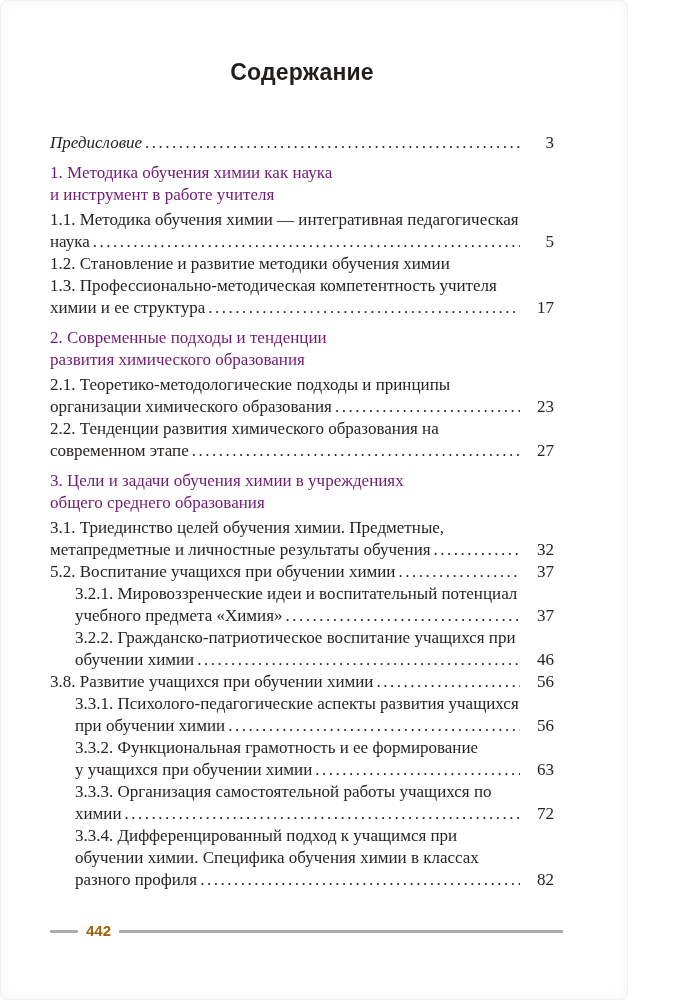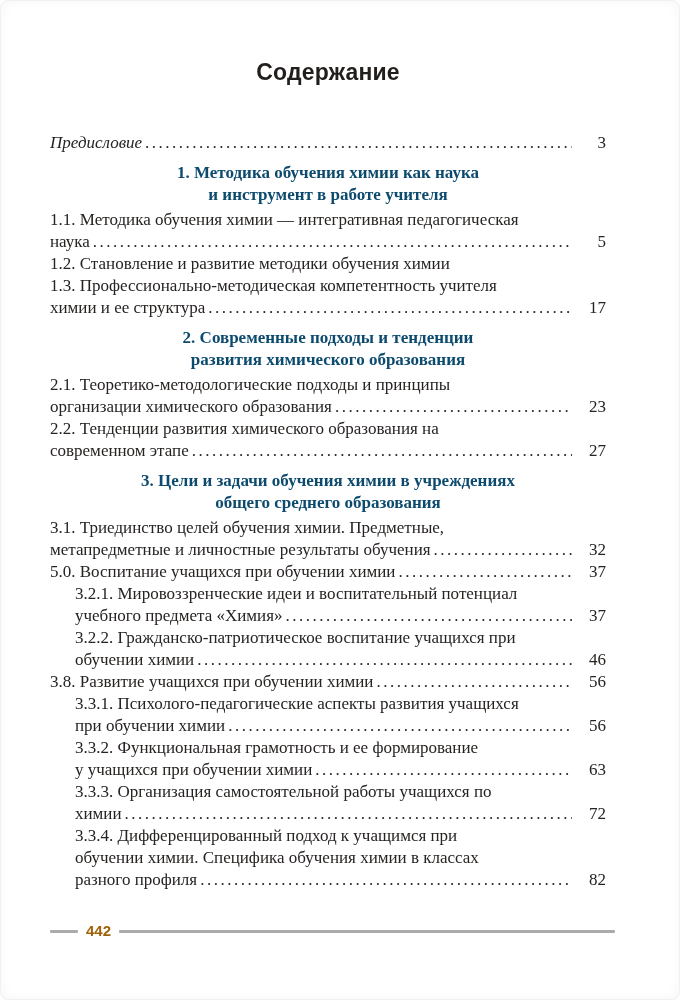--- a/index.html
+++ b/index.html
@@ -5,21 +5,21 @@
   html, body {
     margin: 0;
     padding: 0;
     background: #ffffff;
     width: 680px;
     height: 1000px;
     overflow: hidden;
   }
   .page {
     position: relative;
-    width: 680px;
+    width: 628px;
     height: 1000px;
     background: #ffffff;
     border-radius: 8px;
     box-shadow: inset 0 0 0 1px #f1f1f1, inset 0 0 14px rgba(0,0,0,0.045);
     font-family: "Liberation Serif", "DejaVu Serif", serif;
     color: #262321;
     box-sizing: border-box;
   }
   .content {
     position: absolute;
@@ -36,23 +36,23 @@
     text-align: center;
     color: #211e1c;
     letter-spacing: 0.2px;
   }
   .toc {
     font-size: 17px;
     line-height: 22px;
   }
   .toc-heading {
     margin: 8px 0 3px 0;
-    font-weight: 700;
-    text-align: center;
-    color: #0c4a6e;
+    font-weight: 400;
+    text-align: left;
+    color: #701a75;
   }
   .heading-line {
     white-space: nowrap;
   }
   .toc-entry {
     margin: 0;
   }
   .toc-entry.sub {
     padding-left: 25px;
   }
@@ -184,21 +184,21 @@
         <div class="toc-entry">
           <div class="toc-line"><span class="txt">3.1. Триединство целей обучения химии. Предметные,</span></div>
           <div class="toc-line last">
             <span class="txt">метапредметные и личностные результаты обучения</span>
             <span class="leader"></span>
             <span class="pg">32</span>
           </div>
         </div>
         <div class="toc-entry">
           <div class="toc-line last">
-            <span class="txt">5.0. Воспитание учащихся при обучении химии</span>
+            <span class="txt">5.2. Воспитание учащихся при обучении химии</span>
             <span class="leader"></span>
             <span class="pg">37</span>
           </div>
         </div>
         <div class="toc-entry sub">
           <div class="toc-line"><span class="txt">3.2.1. Мировоззренческие идеи и воспитательный потенциал</span></div>
           <div class="toc-line last">
             <span class="txt">учебного предмета «Химия»</span>
             <span class="leader"></span>
             <span class="pg">37</span>

